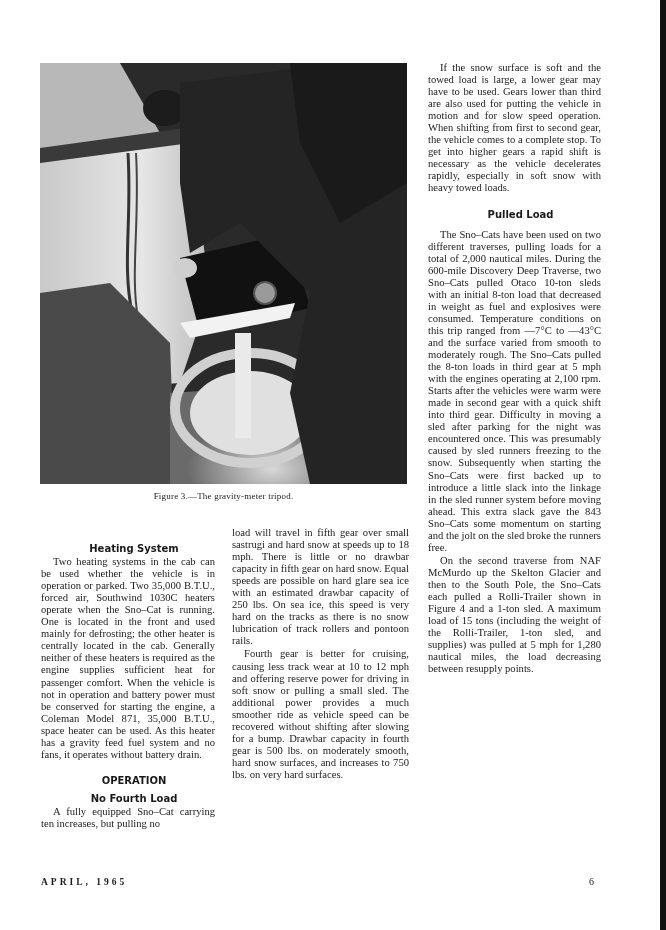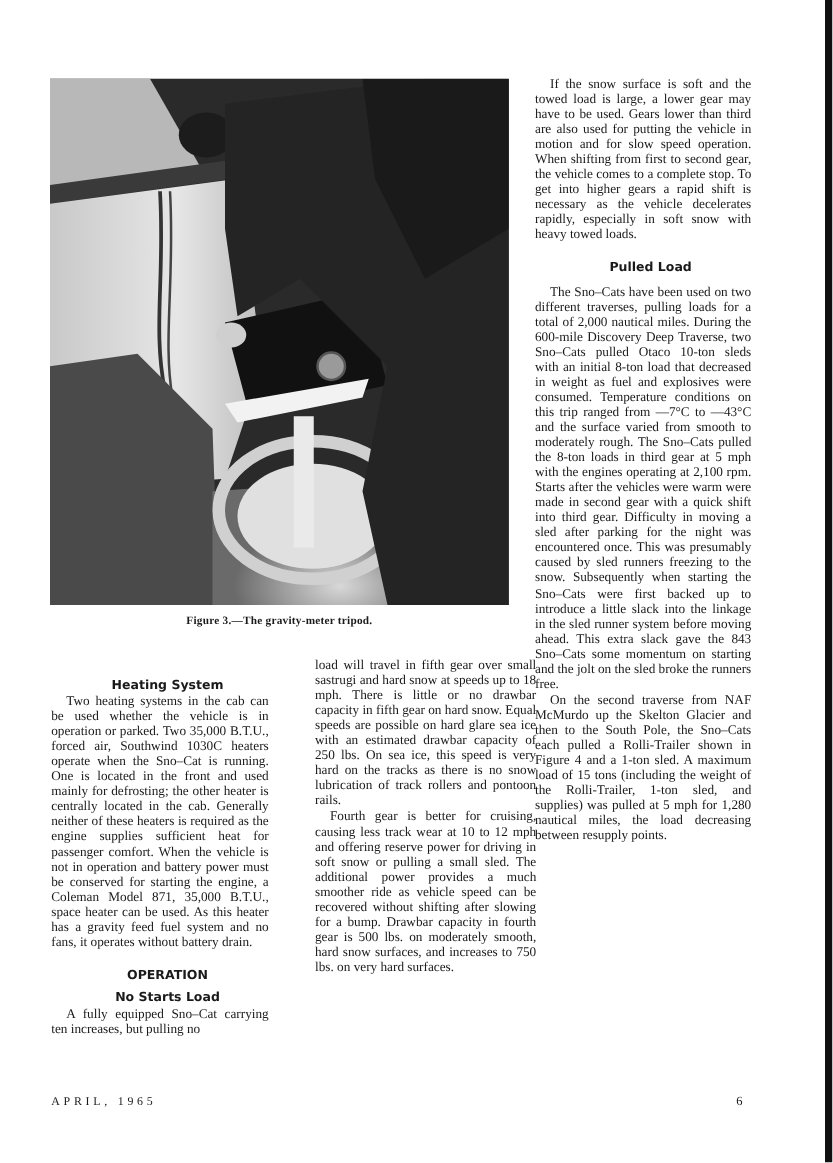--- a/index.html
+++ b/index.html
@@ -2,33 +2,33 @@
 <html><head>
 <meta charset="utf-8">
 <style>
   html, body { margin: 0; padding: 0; background: #ffffff; }
   body { width: 666px; height: 930px; position: relative; overflow: hidden;
          font-family: "Liberation Serif", "DejaVu Serif", serif; color: #1a1a1a; }
   .page-edge { position: absolute; left: 660px; top: 0; width: 6px; height: 930px; background: #111; }
   .photo { position: absolute; left: 40px; top: 63px; width: 367px; height: 421px; overflow: hidden; background: #222; }
   .photo svg { display: block; width: 100%; height: 100%; }
   .caption { position: absolute; left: 40px; top: 491px; width: 367px; text-align: center;
-             font-size: 9px; font-weight: bold; letter-spacing: 0.2px; }
+             font-size: 9px; font-weight: normal; letter-spacing: 0.2px; }
   .col { position: absolute; font-size: 10.6px; line-height: 12.05px; text-align: justify; }
   .col p { margin: 0; text-indent: 12px; }
   .col p + p { margin-top: 1px; }
   .col-left { left: 41px; top: 527px; width: 174px; }
-  .col-mid { left: 232px; top: 527px; width: 177px; margin-left: 20px; }
+  .col-mid { left: 232px; top: 527px; width: 177px; }
   .col-right { left: 428px; top: 62px; width: 173px; }
   .head { font-family: "DejaVu Sans", "Liberation Sans", sans-serif; font-weight: bold; font-size: 10px;
           text-align: center; text-indent: 0; margin: 0; }
   .head.gap-top { margin-top: 14px; }
   .head.sub { margin-top: 6px; }
   .head.first { margin-top: 16px; margin-bottom: 1px; }
-  .footer-left { position: absolute; left: 41px; top: 877px; font-size: 9.5px; font-weight: normal;
+  .footer-left { position: absolute; left: 41px; top: 877px; font-size: 9.5px; font-weight: bold;
                  letter-spacing: 3px; }
   .footer-right { position: absolute; left: 589px; top: 876px; font-size: 10px; }
 </style>
 </head>
 <body>
 
 <div class="page-edge"></div>
 
 <div class="photo" title="Photograph of a person in dark clothing operating the gravity-meter mounted on a tripod inside a vehicle cab">
   <svg viewBox="0 0 367 421" preserveAspectRatio="none">
@@ -72,21 +72,21 @@
     <polygon points="250,0 367,0 367,120 300,160 260,80" fill="#1a1a1a"></polygon>
   </svg>
 </div>
 
 <div class="caption">Figure 3.—The gravity-meter tripod.</div>
 
 <div class="col col-left">
   <p class="head first">Heating System</p>
   <p>Two heating systems in the cab can be used whether the vehicle is in operation or parked. Two 35,000 B.T.U., forced air, Southwind 1030C heaters operate when the Sno–Cat is running. One is located in the front and used mainly for defrosting; the other heater is centrally located in the cab. Generally neither of these heaters is required as the engine supplies sufficient heat for passenger comfort. When the vehicle is not in operation and battery power must be conserved for starting the engine, a Coleman Model 871, 35,000 B.T.U., space heater can be used. As this heater has a gravity feed fuel system and no fans, it operates without battery drain.</p>
   <p class="head gap-top">OPERATION</p>
-  <p class="head sub">No Starts Load</p>
+  <p class="head sub">No Fourth Load</p>
   <p>A fully equipped Sno–Cat carrying ten increases, but pulling no</p>
 </div>
 
 <div class="col col-mid">
   <p style="text-indent:0">load will travel in fifth gear over small sastrugi and hard snow at speeds up to 18 mph. There is little or no drawbar capacity in fifth gear on hard snow. Equal speeds are possible on hard glare sea ice with an estimated drawbar capacity of 250 lbs. On sea ice, this speed is very hard on the tracks as there is no snow lubrication of track rollers and pontoon rails.</p>
   <p>Fourth gear is better for cruising, causing less track wear at 10 to 12 mph and offering reserve power for driving in soft snow or pulling a small sled. The additional power provides a much smoother ride as vehicle speed can be recovered without shifting after slowing for a bump. Drawbar capacity in fourth gear is 500 lbs. on moderately smooth, hard snow surfaces, and increases to 750 lbs. on very hard surfaces.</p>
 </div>
 
 <div class="col col-right">
   <p>If the snow surface is soft and the towed load is large, a lower gear may have to be used. Gears lower than third are also used for putting the vehicle in motion and for slow speed operation. When shifting from first to second gear, the vehicle comes to a complete stop. To get into higher gears a rapid shift is necessary as the vehicle decelerates rapidly, especially in soft snow with heavy towed loads.</p>

